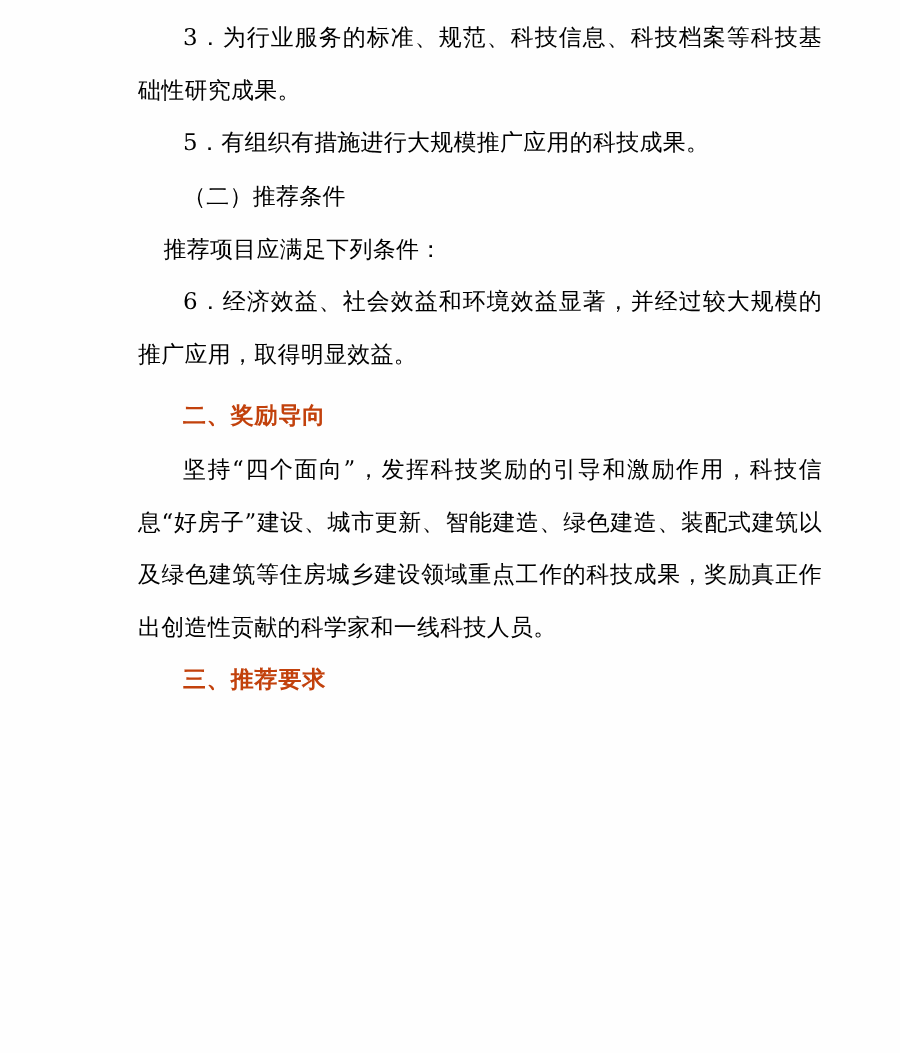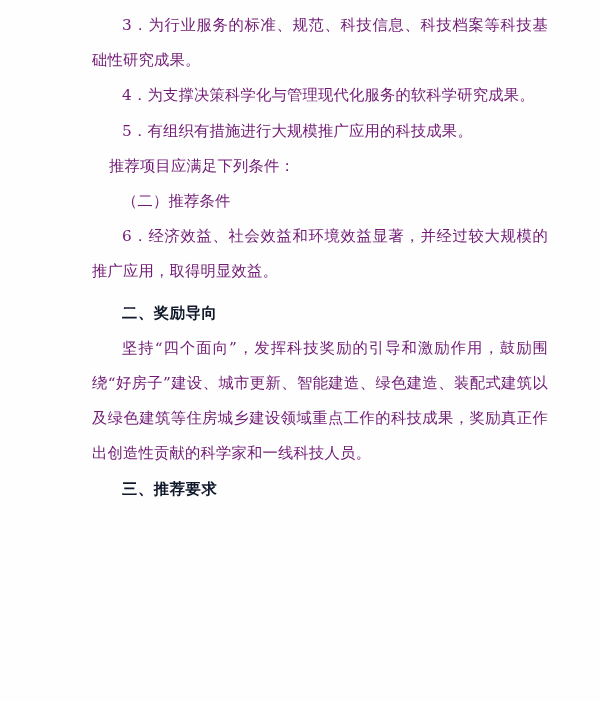--- a/index.html
+++ b/index.html
@@ -22,52 +22,51 @@
     padding: 8px 52px 0 92px;
     background: #fefefe;
   }
   .para {
     font-size: 15.3px;
     line-height: 35.2px;
     text-align: justify;
     text-justify: inter-ideograph;
     letter-spacing: 0.2px;
     margin: 0;
-    color: #701a75;
+    color: #000000;
     font-weight: 500;
   }
   .indent1 {
     text-indent: 17px;
   }
   .indent2 {
     text-indent: 30px;
   }
   .heading {
     font-size: 15.3px;
     line-height: 35.2px;
     margin: 0;
     text-indent: 30px;
     font-weight: 700;
     letter-spacing: 0.6px;
-    color: #0f172a;
+    color: #c2410c;
   }
   .gap-top {
     margin-top: 6px;
   }
 </style>
 </head>
 <body>
 
 <div id="page">
 
   <p class="para indent2">3．为行业服务的标准、规范、科技信息、科技档案等科技基础性研究成果。</p>
-  <p class="para indent2">4．为支撑决策科学化与管理现代化服务的软科学研究成果。</p>
   <p class="para indent2">5．有组织有措施进行大规模推广应用的科技成果。</p>
+  <p class="para indent2">（二）推荐条件</p>
   <p class="para indent1">推荐项目应满足下列条件：</p>
-  <p class="para indent2">（二）推荐条件</p>
   <p class="para indent2">6．经济效益、社会效益和环境效益显著，并经过较大规模的推广应用，取得明显效益。</p>
 
   <p class="heading gap-top">二、奖励导向</p>
-  <p class="para indent2">坚持“四个面向”，发挥科技奖励的引导和激励作用，鼓励围绕“好房子”建设、城市更新、智能建造、绿色建造、装配式建筑以及绿色建筑等住房城乡建设领域重点工作的科技成果，奖励真正作出创造性贡献的科学家和一线科技人员。</p>
+  <p class="para indent2">坚持“四个面向”，发挥科技奖励的引导和激励作用，科技信息“好房子”建设、城市更新、智能建造、绿色建造、装配式建筑以及绿色建筑等住房城乡建设领域重点工作的科技成果，奖励真正作出创造性贡献的科学家和一线科技人员。</p>
 
   <p class="heading">三、推荐要求</p>
 
 </div>
 
 </body></html>

